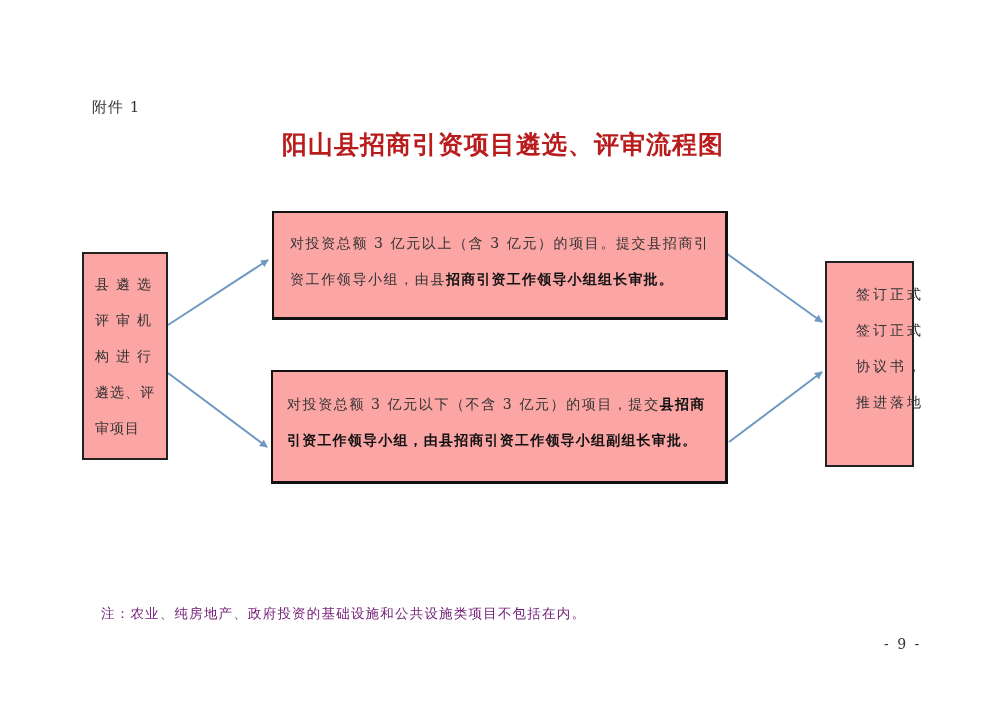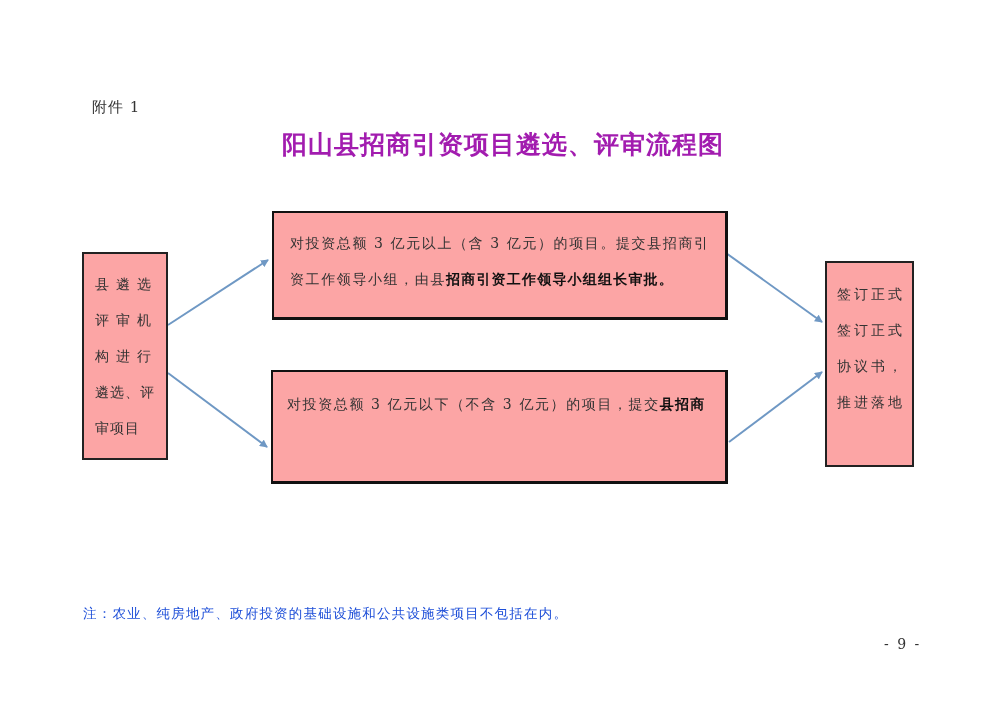--- a/index.html
+++ b/index.html
@@ -1,36 +1,36 @@
 <!DOCTYPE html>
 <html><head>
   <meta charset="utf-8">
   <style>
     html, body { margin: 0; padding: 0; background: #ffffff; }
     body { width: 1000px; height: 706px; position: relative; overflow: hidden;
            font-family: "DejaVu Serif", "Liberation Serif", serif; color: #222; }
     .attach { position: absolute; left: 92px; top: 98px; font-size: 15px; color: #333; letter-spacing: 1px; }
     .title { position: absolute; left: 0; width: 1000px; top: 128px; text-align: center;
              font-family: "DejaVu Sans", "Liberation Sans", sans-serif; font-weight: bold;
-             font-size: 25px; color: #a21caf; letter-spacing: 1px; padding-left: 6px; box-sizing: border-box; }
+             font-size: 25px; color: #b91c1c; letter-spacing: 1px; padding-left: 6px; box-sizing: border-box; }
     .box { position: absolute; background: #fca5a5; box-sizing: border-box; }
     .box-left { left: 82px; top: 252px; width: 86px; height: 208px; border: 2px solid #222;
                 padding: 12px 8px 0 11px; }
     .box-right { left: 825px; top: 261px; width: 89px; height: 206px; border: 2px solid #222;
                  padding: 13px 6px 0 10px; }
     .vline { font-size: 14px; line-height: 36px; color: #333; white-space: nowrap; }
     .box-left .vline { letter-spacing: 7px; }
-    .box-right .vline { letter-spacing: 3px; }
+    .box-right .vline { letter-spacing: 3px; margin-left: 19px; }
     .box-top { left: 272px; top: 211px; width: 456px; height: 109px; border: 3px solid #111; border-top-width: 2px; border-left-width: 2px;
                padding: 12px 0 0 16px; }
     .box-bottom { left: 271px; top: 370px; width: 457px; height: 114px; border: 3px solid #111; border-top-width: 2px; border-left-width: 2px;
                   padding: 14px 0 0 14px; }
     .line { font-size: 14px; line-height: 36px; color: #333; white-space: nowrap; letter-spacing: 1.6px; }
     .bold { font-weight: bold; color: #111; font-family: "DejaVu Sans", "Liberation Sans", sans-serif; letter-spacing: 1.2px; }
-    .note { position: absolute; left: 83px; top: 605px; font-size: 13.5px; color: #1d4ed8; letter-spacing: 1.2px; }
+    .note { position: absolute; left: 101px; top: 605px; font-size: 13.5px; color: #701a75; letter-spacing: 1.2px; }
     .page-num { position: absolute; left: 884px; top: 636px; font-size: 14px; color: #333; letter-spacing: 2px; }
     svg.arrows { position: absolute; left: 0; top: 0; width: 1000px; height: 706px; pointer-events: none; }
   </style>
 </head>
 <body>
 
 <div class="attach">附件 1</div>
 <div class="title">阳山县招商引资项目遴选、评审流程图</div>
 
 <svg class="arrows" viewBox="0 0 1000 706">
@@ -57,20 +57,21 @@
   <div class="line">对投资总额 3 亿元以上（含 3 亿元）的项目。提交县招商引</div>
   <div class="line">
     <span>资工作领导小组，由县</span><span class="bold">招商引资工作领导小组组长审批。</span>
   </div>
 </div>
 
 <div class="box box-bottom">
   <div class="line">
     <span>对投资总额 3 亿元以下（不含 3 亿元）的项目，提交</span><span class="bold">县招商</span>
   </div>
+  <div class="line bold">引资工作领导小组，由县招商引资工作领导小组副组长审批。</div>
 </div>
 
 <div class="box box-right">
   <div class="vline">签订正式</div>
   <div class="vline">签订正式</div>
   <div class="vline">协议书，</div>
   <div class="vline">推进落地</div>
 </div>
 
 <div class="note">注：农业、纯房地产、政府投资的基础设施和公共设施类项目不包括在内。</div>

